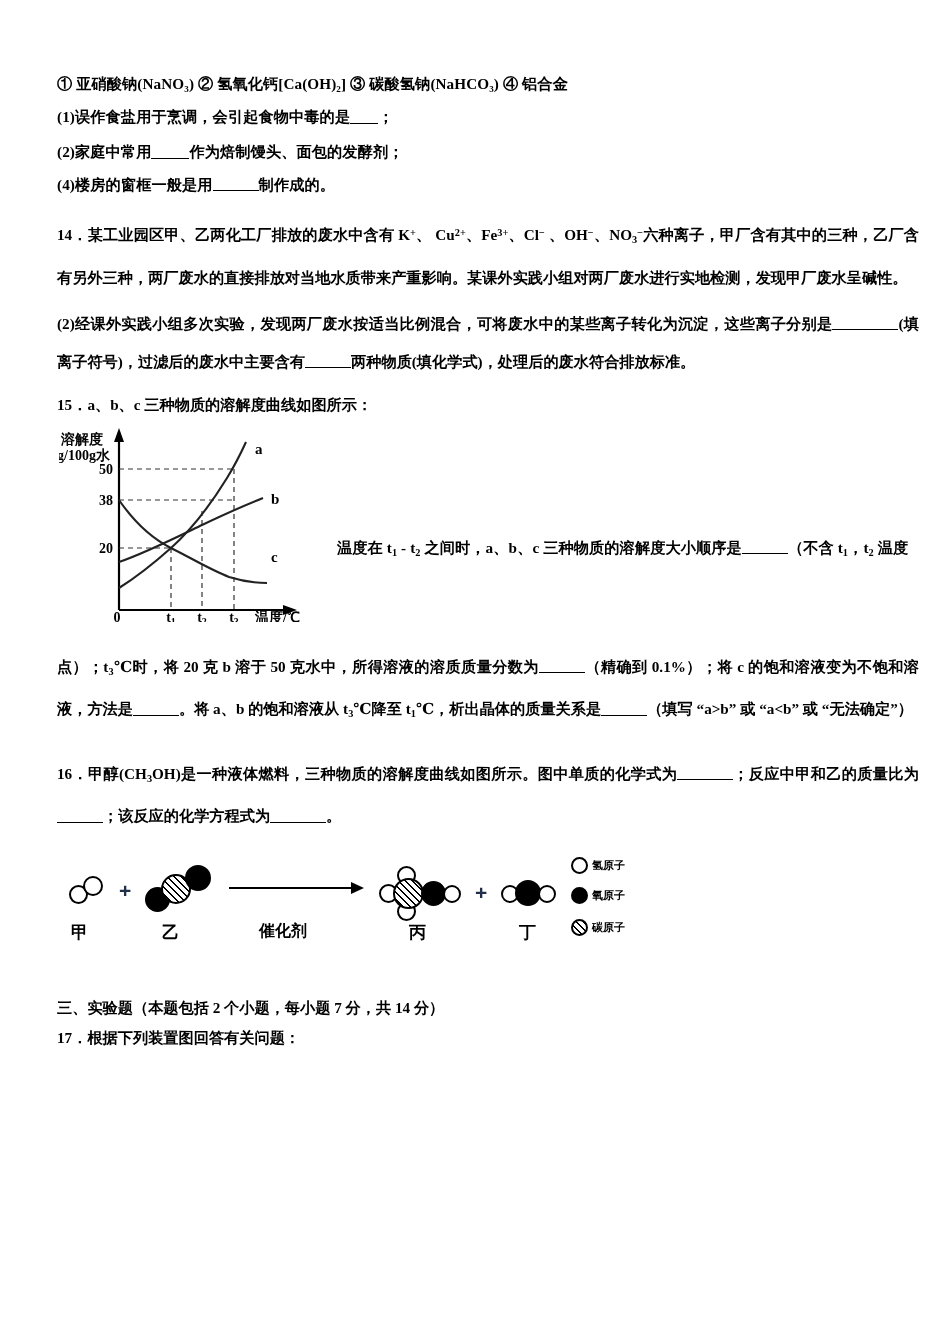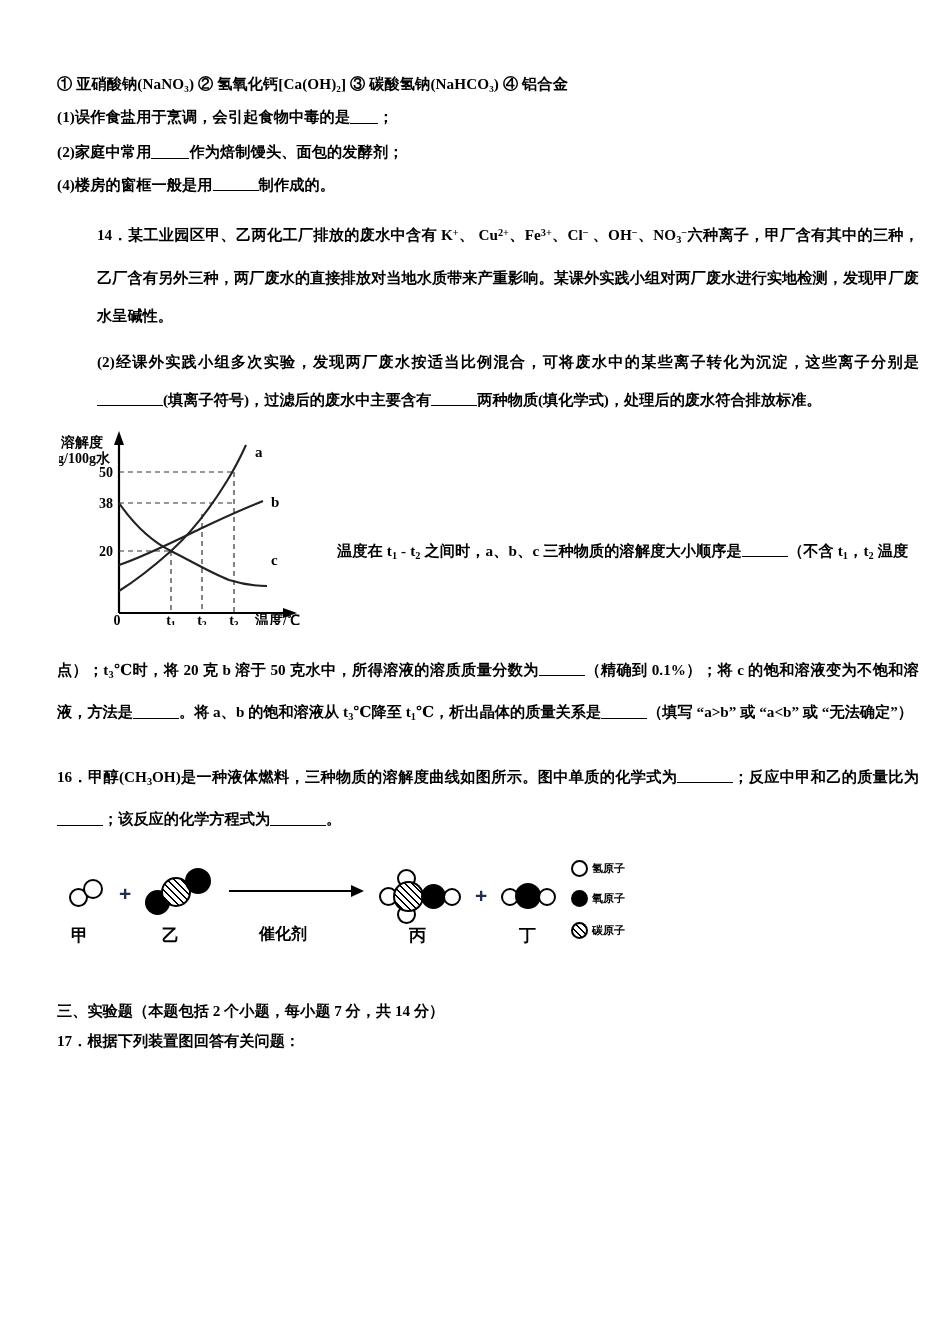--- a/index.html
+++ b/index.html
@@ -58,21 +58,21 @@
 
   
   #q13-options { margin-bottom: 18px; }
   #q13-sub1 { margin-bottom: 17px; }
   #q13-sub2 { margin-bottom: 17px; margin-top: 20px; }
   #q13-sub3 { margin-bottom: 17px; }
   #q13-sub4 { margin-bottom: 22px; }
 
   
   #q14 { margin-bottom: 6px; }
-  #q14 .para { line-height: 38px; margin-left: 40px; }
+  #q14 .para { line-height: 38px; }
   #q14-sub1 { margin-top: 8px; }
   #q14-sub2 { margin-top: 8px; }
 
   
   #q15-head { margin-top: 14px; margin-bottom: 6px; font-size: 15.2px; font-weight: bold; }
 
   .q15-row {
     position: relative;
     display: flex;
     align-items: flex-start;
@@ -208,20 +208,21 @@
       <span>(4)楼房的窗框一般是用</span><span class="blank b-md"></span><span>制作成的。</span>
     </div>
 
     <div id="q14">
       <p class="para"><span>14．</span><span>某工业园区甲、乙两化工厂排放的废水中含有 K</span><sup>+</sup><span>、 Cu</span><sup>2+</sup><span>、Fe</span><sup>3+</sup><span>、Cl</span><sup>−</sup><span> 、OH</span><sup>−</sup><span>、NO</span><sub>3</sub><sup>−</sup><span>六种离子，甲厂含有其中的三种，乙厂含有另外三种，两厂废水的直接排放对当地水质带来产重影响。某课外实践小组对两厂废水进行实地检测，发现甲厂废水呈碱性。</span></p>
 
 
       <p id="q14-sub2" class="para"><span>(2)经课外实践小组多次实验，发现两厂废水按适当比例混合，可将废水中的某些离子转化为沉淀，这些离子分别是</span><span class="blank b-xl"></span><span>(填离子符号)，过滤后的废水中主要含有</span><span class="blank b-md"></span><span>两种物质(填化学式)，处理后的废水符合排放标准。</span></p>
     </div>
 
+    <div id="q15-head"><span>15．</span><span>a、b、c 三种物质的溶解度曲线如图所示：</span></div>
 
     <div class="q15-row">
 
       <div class="chart-wrap">
         <svg width="270" height="200" viewBox="0 0 270 200">
 
           <g>
             <line x1="60" y1="188" x2="60" y2="16" stroke="#000" stroke-width="2.2"></line>
             <polygon points="60,6 55,20 65,20" fill="#000"></polygon>
             <line x1="60" y1="188" x2="226" y2="188" stroke="#000" stroke-width="2.2"></line>

